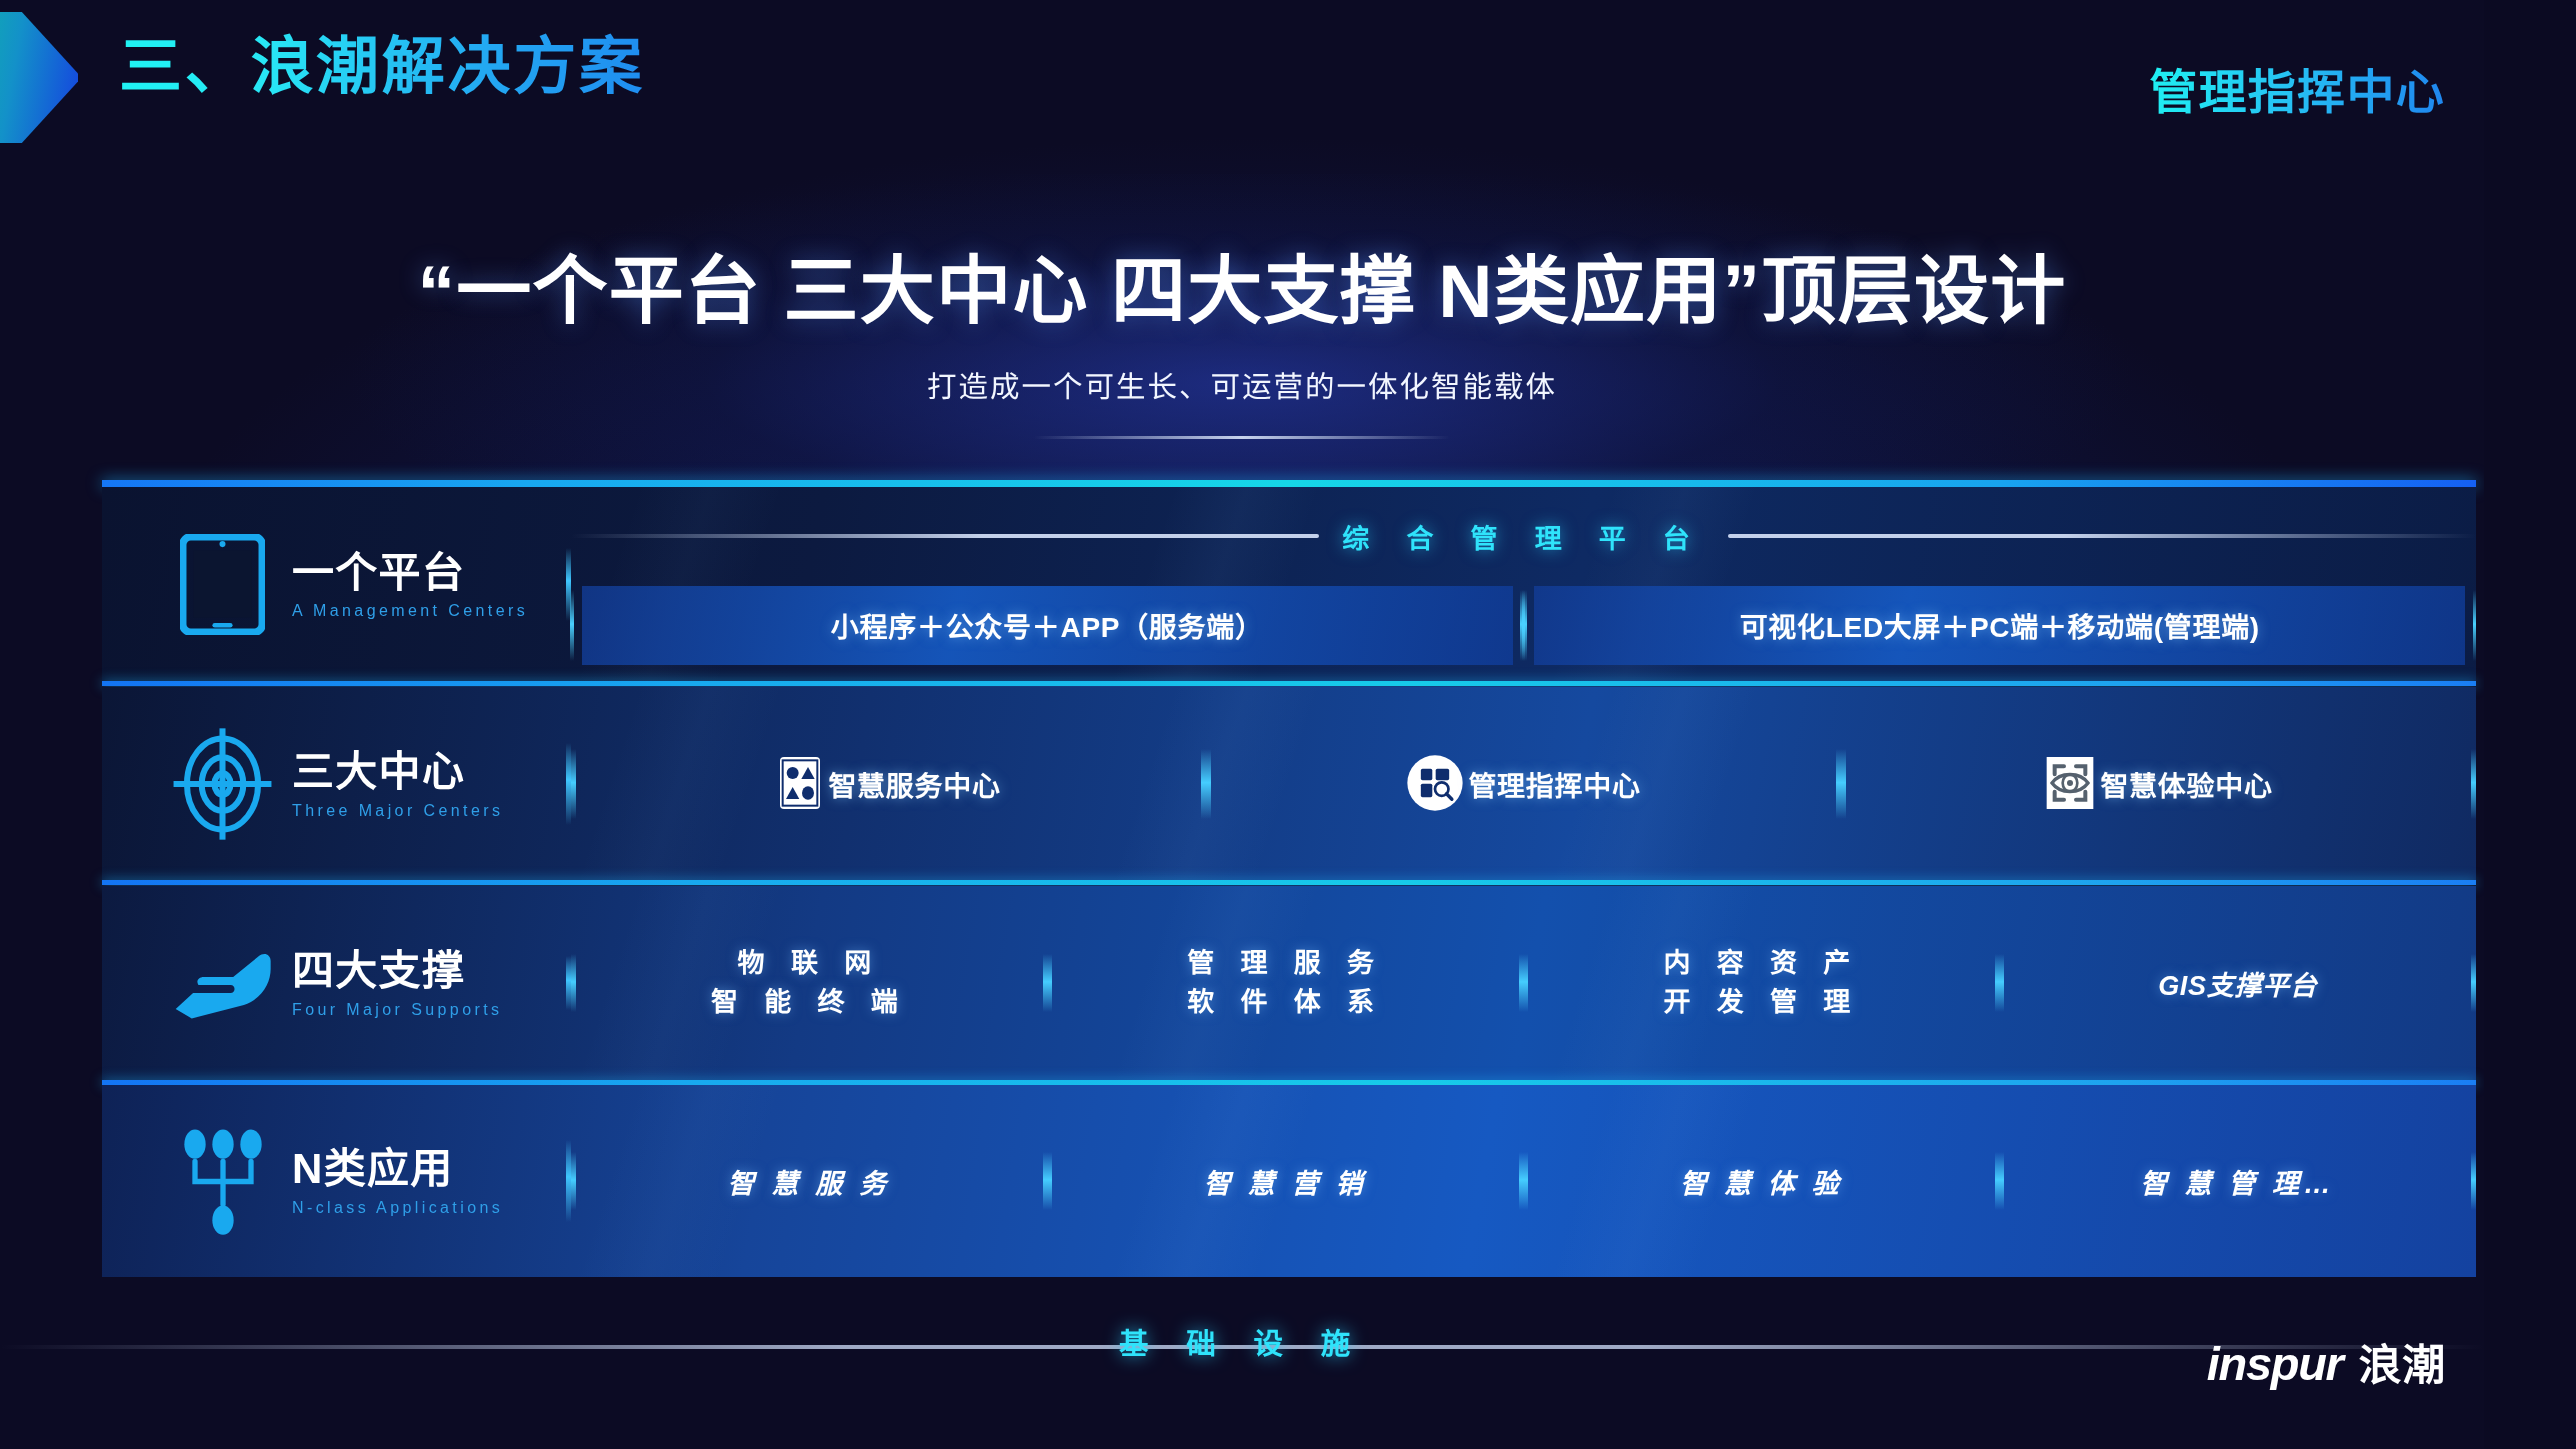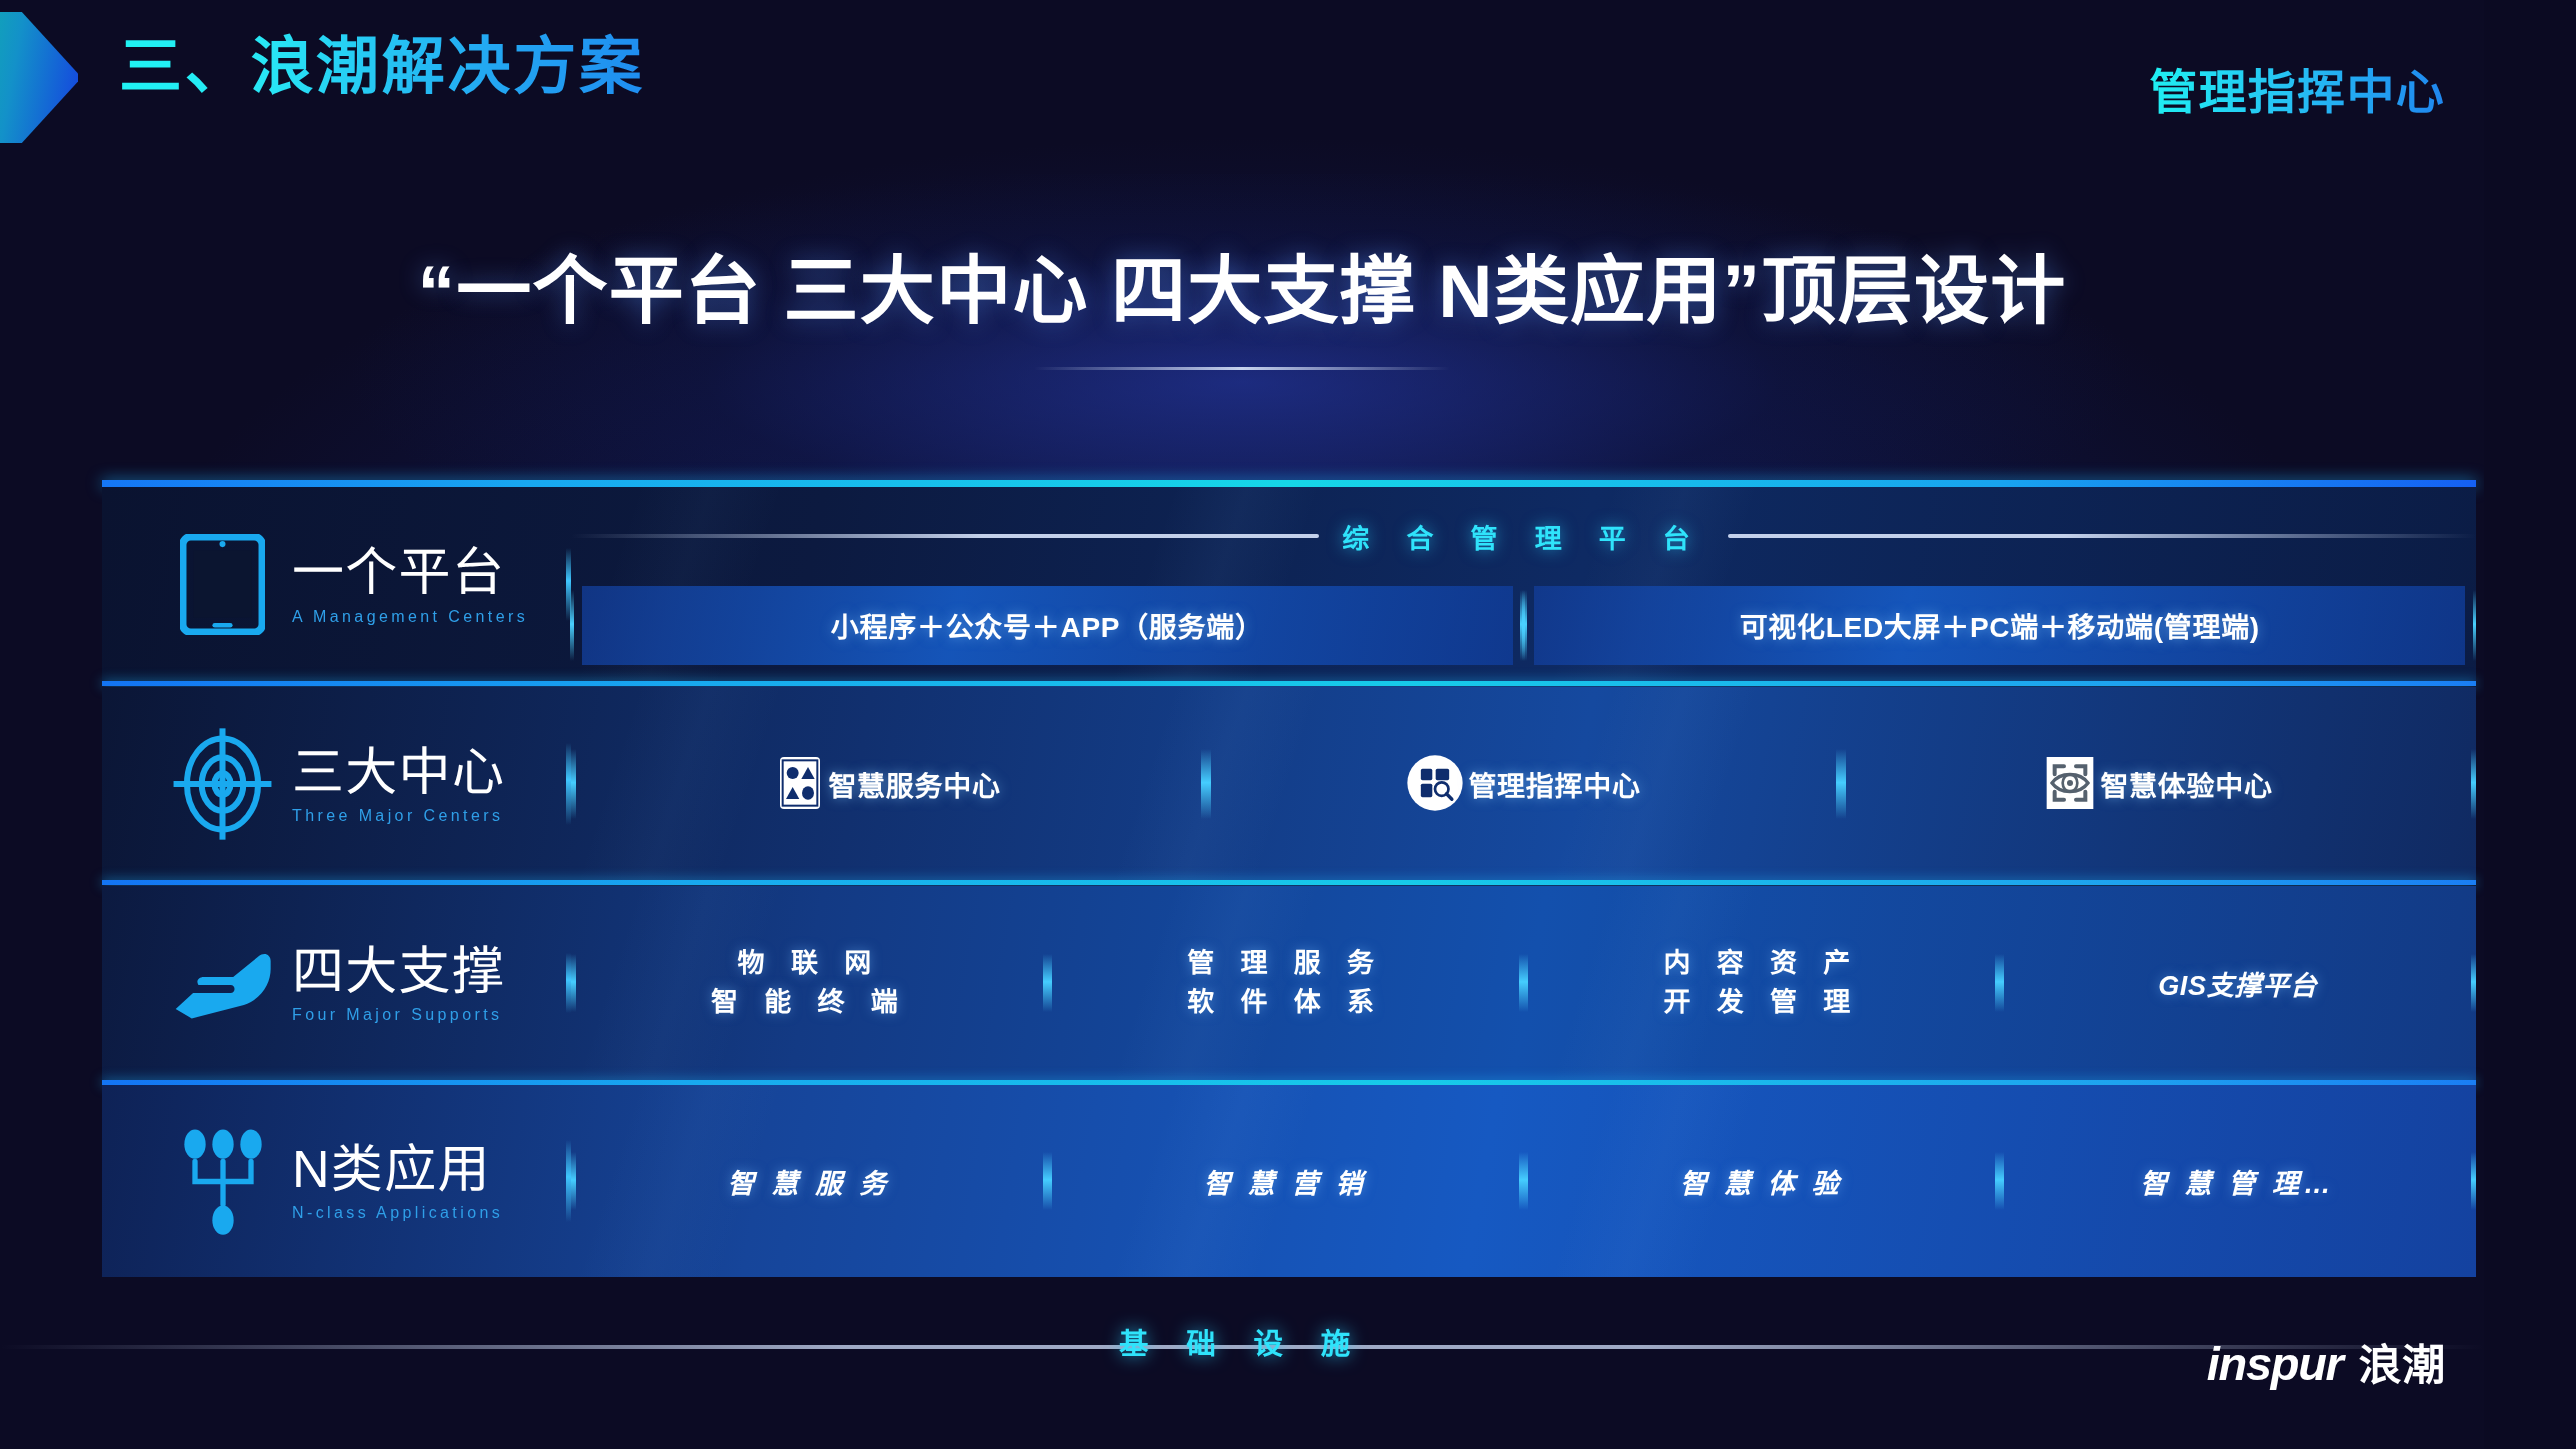--- a/index.html
+++ b/index.html
@@ -63,21 +63,21 @@
   .row-streak{position:absolute;inset:0;pointer-events:none;
     background:
       linear-gradient(108deg,rgba(255,255,255,.00) 44%,rgba(120,180,255,.055) 47%,rgba(255,255,255,0) 50%),
       linear-gradient(108deg,rgba(255,255,255,.00) 62%,rgba(120,180,255,.05) 65%,rgba(255,255,255,0) 68%),
       linear-gradient(108deg,rgba(255,255,255,.00) 22%,rgba(120,180,255,.04) 25%,rgba(255,255,255,0) 28%);}
 
   
   .rowlabel{position:relative;z-index:3;width:469px;flex:0 0 469px;display:flex;align-items:center;padding-left:67px;box-sizing:border-box;}
   .rowicon{width:107px;flex:0 0 107px;display:flex;align-items:center;justify-content:center;}
   .rowtexts{margin-left:16px;}
-  .rowtexts .cn{font-size:52px;font-weight:400;color:#fff;line-height:1.12;letter-spacing:1.3px;white-space:nowrap;}
+  .rowtexts .cn{font-size:42px;font-weight:700;color:#fff;line-height:1.12;letter-spacing:1.3px;white-space:nowrap;}
   .rowtexts .en{margin-top:6.7px;font-size:16px;letter-spacing:3.4px;color:#2f9fe8;white-space:nowrap;}
   .rowlabel-edge{position:absolute;right:0;top:14%;height:72%;width:4.7px;z-index:4;
     background:linear-gradient(180deg,rgba(40,170,250,0) 0%,#3fc6ff 45%,rgba(40,170,250,0) 100%);}
 
   
   .rowcontent{position:relative;z-index:3;flex:1 1 auto;height:100%;display:flex;align-items:center;}
 
   .vbar{width:4.7px;height:70px;flex:0 0 4.7px;
     background:linear-gradient(180deg,rgba(40,170,250,0) 0%,#45cdff 48%,rgba(40,170,250,0) 100%);}
   .vbar.sm{height:58px;}
@@ -125,20 +125,21 @@
   <div class="bg-base"></div>
   <div class="bg-vign"></div>
   <div class="bg-vign2"></div>
 
   <div class="hdr-arrow"></div>
   <div class="hdr-title">三、浪潮解决方案</div>
   <div class="hdr-right">管理指挥中心</div>
 
   <div class="hero">
     <h1>“一个平台 三大中心 四大支撑 N类应用”顶层设计</h1>
+    <h2>打造成一个可生长、可运营的一体化智能载体</h2>
     <div class="hero-rule"></div>
   </div>
 
   <div class="panel">
     <div class="panel-topbar"></div>
 
     <div class="row r1">
       <div class="row-streak"></div>
       <div class="rowlabel">
         <div class="rowicon">

